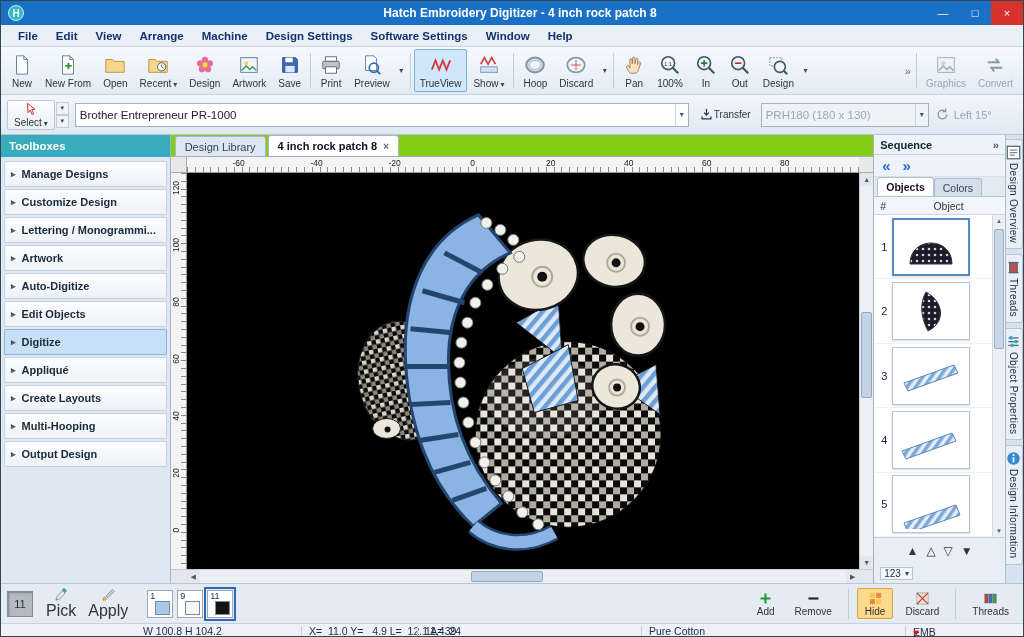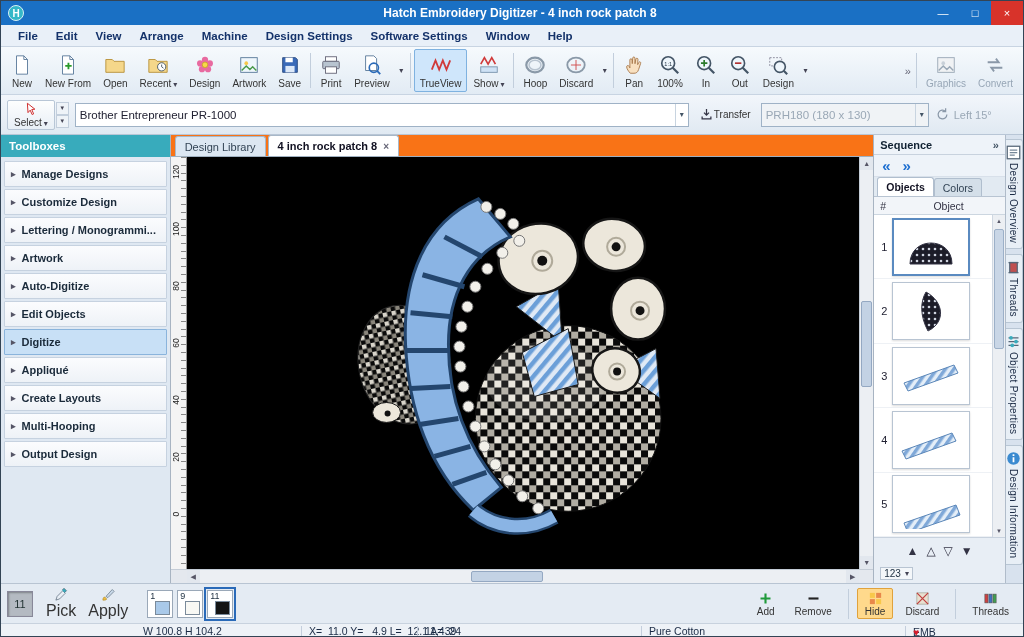--- a/index.html
+++ b/index.html
@@ -49,21 +49,21 @@
 
 .main{height:448px;display:flex;background:#dfe8f2}
 .toolboxes{width:170px;background:#dfe8f2;border-right:1px solid #a8b4c2;display:flex;flex-direction:column}
 .tbx-header{height:22px;color:#fff;font-weight:bold;display:flex;align-items:center;padding-left:8px;font-size:11.5px}
 .tbx-list{padding:4px 3px;display:flex;flex-direction:column;gap:2px}
 .tbx-item{height:26px;display:flex;align-items:center;gap:6px;padding-left:6px;background:linear-gradient(#fbfcfe,#eef2f7);border:1px solid #c6d2e0;font-weight:bold;color:#1a2a3a;font-size:11px;border-radius:1px}
 .tbx-item .tri{color:#556;font-size:9px}
 .tbx-item.selected{background:#c8e0f6;border-color:#8ab4dc}
 
 .docarea{width:704px;display:flex;flex-direction:column;background:#cfd8e2}
-.doctabs{height:22px;display:flex;align-items:flex-end;background:#f97316;padding-left:4px;gap:2px;border-bottom:1px solid #9fb0c0}
+.doctabs{height:22px;display:flex;align-items:flex-end;background:#84cc16;padding-left:4px;gap:2px;border-bottom:1px solid #9fb0c0}
 .doctab{height:20px;display:flex;align-items:center;gap:6px;padding:0 9px;background:#dce7f2;border:1px solid #a8b8c8;border-bottom:none;border-radius:3px 3px 0 0;font-size:11px;color:#345}
 .doctab.active{background:#fff;color:#112;font-weight:bold;height:21px}
 .doctab .close{font-size:10px;color:#667}
 .rulerrow{height:16px;display:flex}
 .ruler-corner{width:16px;background:#e8e8e8;border-right:1px solid #aaa;border-bottom:1px solid #aaa}
 .hruler{flex:1;position:relative;background:#f4f4f4;border-bottom:1px solid #999;overflow:hidden}
 .hruler::after{content:"";position:absolute;left:0;right:0;bottom:0;height:5px;background:repeating-linear-gradient(90deg,#888 0 1px,transparent 1px 7.8px)}
 .hruler .rnum{position:absolute;top:1px;font-size:8.5px;color:#222;transform:translateX(-50%)}
 .hr-spacer{width:14px;background:#e8e8e8;border-bottom:1px solid #aaa}
 .canvasrow{flex:1;display:flex}
@@ -574,20 +574,34 @@
     <div class="docarea">
       <div class="doctabs">
         <div class="doctab">
             <span>Design Library</span>
           </div>
         <div class="doctab active">
           <span>4 inch rock patch 8</span>
           <span class="close">×</span>
         </div>
       </div>
+      <div class="rulerrow">
+        <div class="ruler-corner"></div>
+        <div class="hruler">
+          <span class="rnum" style="left:52px">-60</span>
+          <span class="rnum" style="left:130px">-40</span>
+          <span class="rnum" style="left:208px">-20</span>
+          <span class="rnum" style="left:286px">0</span>
+          <span class="rnum" style="left:364px">20</span>
+          <span class="rnum" style="left:442px">40</span>
+          <span class="rnum" style="left:520px">60</span>
+          <span class="rnum" style="left:598px">80</span>
+        </div>
+        <div class="hr-spacer"></div>
+      </div>
       <div class="canvasrow">
         <div class="vruler">
           <span class="rnum" style="top:10px">120</span>
           <span class="rnum" style="top:67px">100</span>
           <span class="rnum" style="top:124px">80</span>
           <span class="rnum" style="top:181px">60</span>
           <span class="rnum" style="top:238px">40</span>
           <span class="rnum" style="top:295px">20</span>
           <span class="rnum" style="top:352px">0</span>
         </div>

